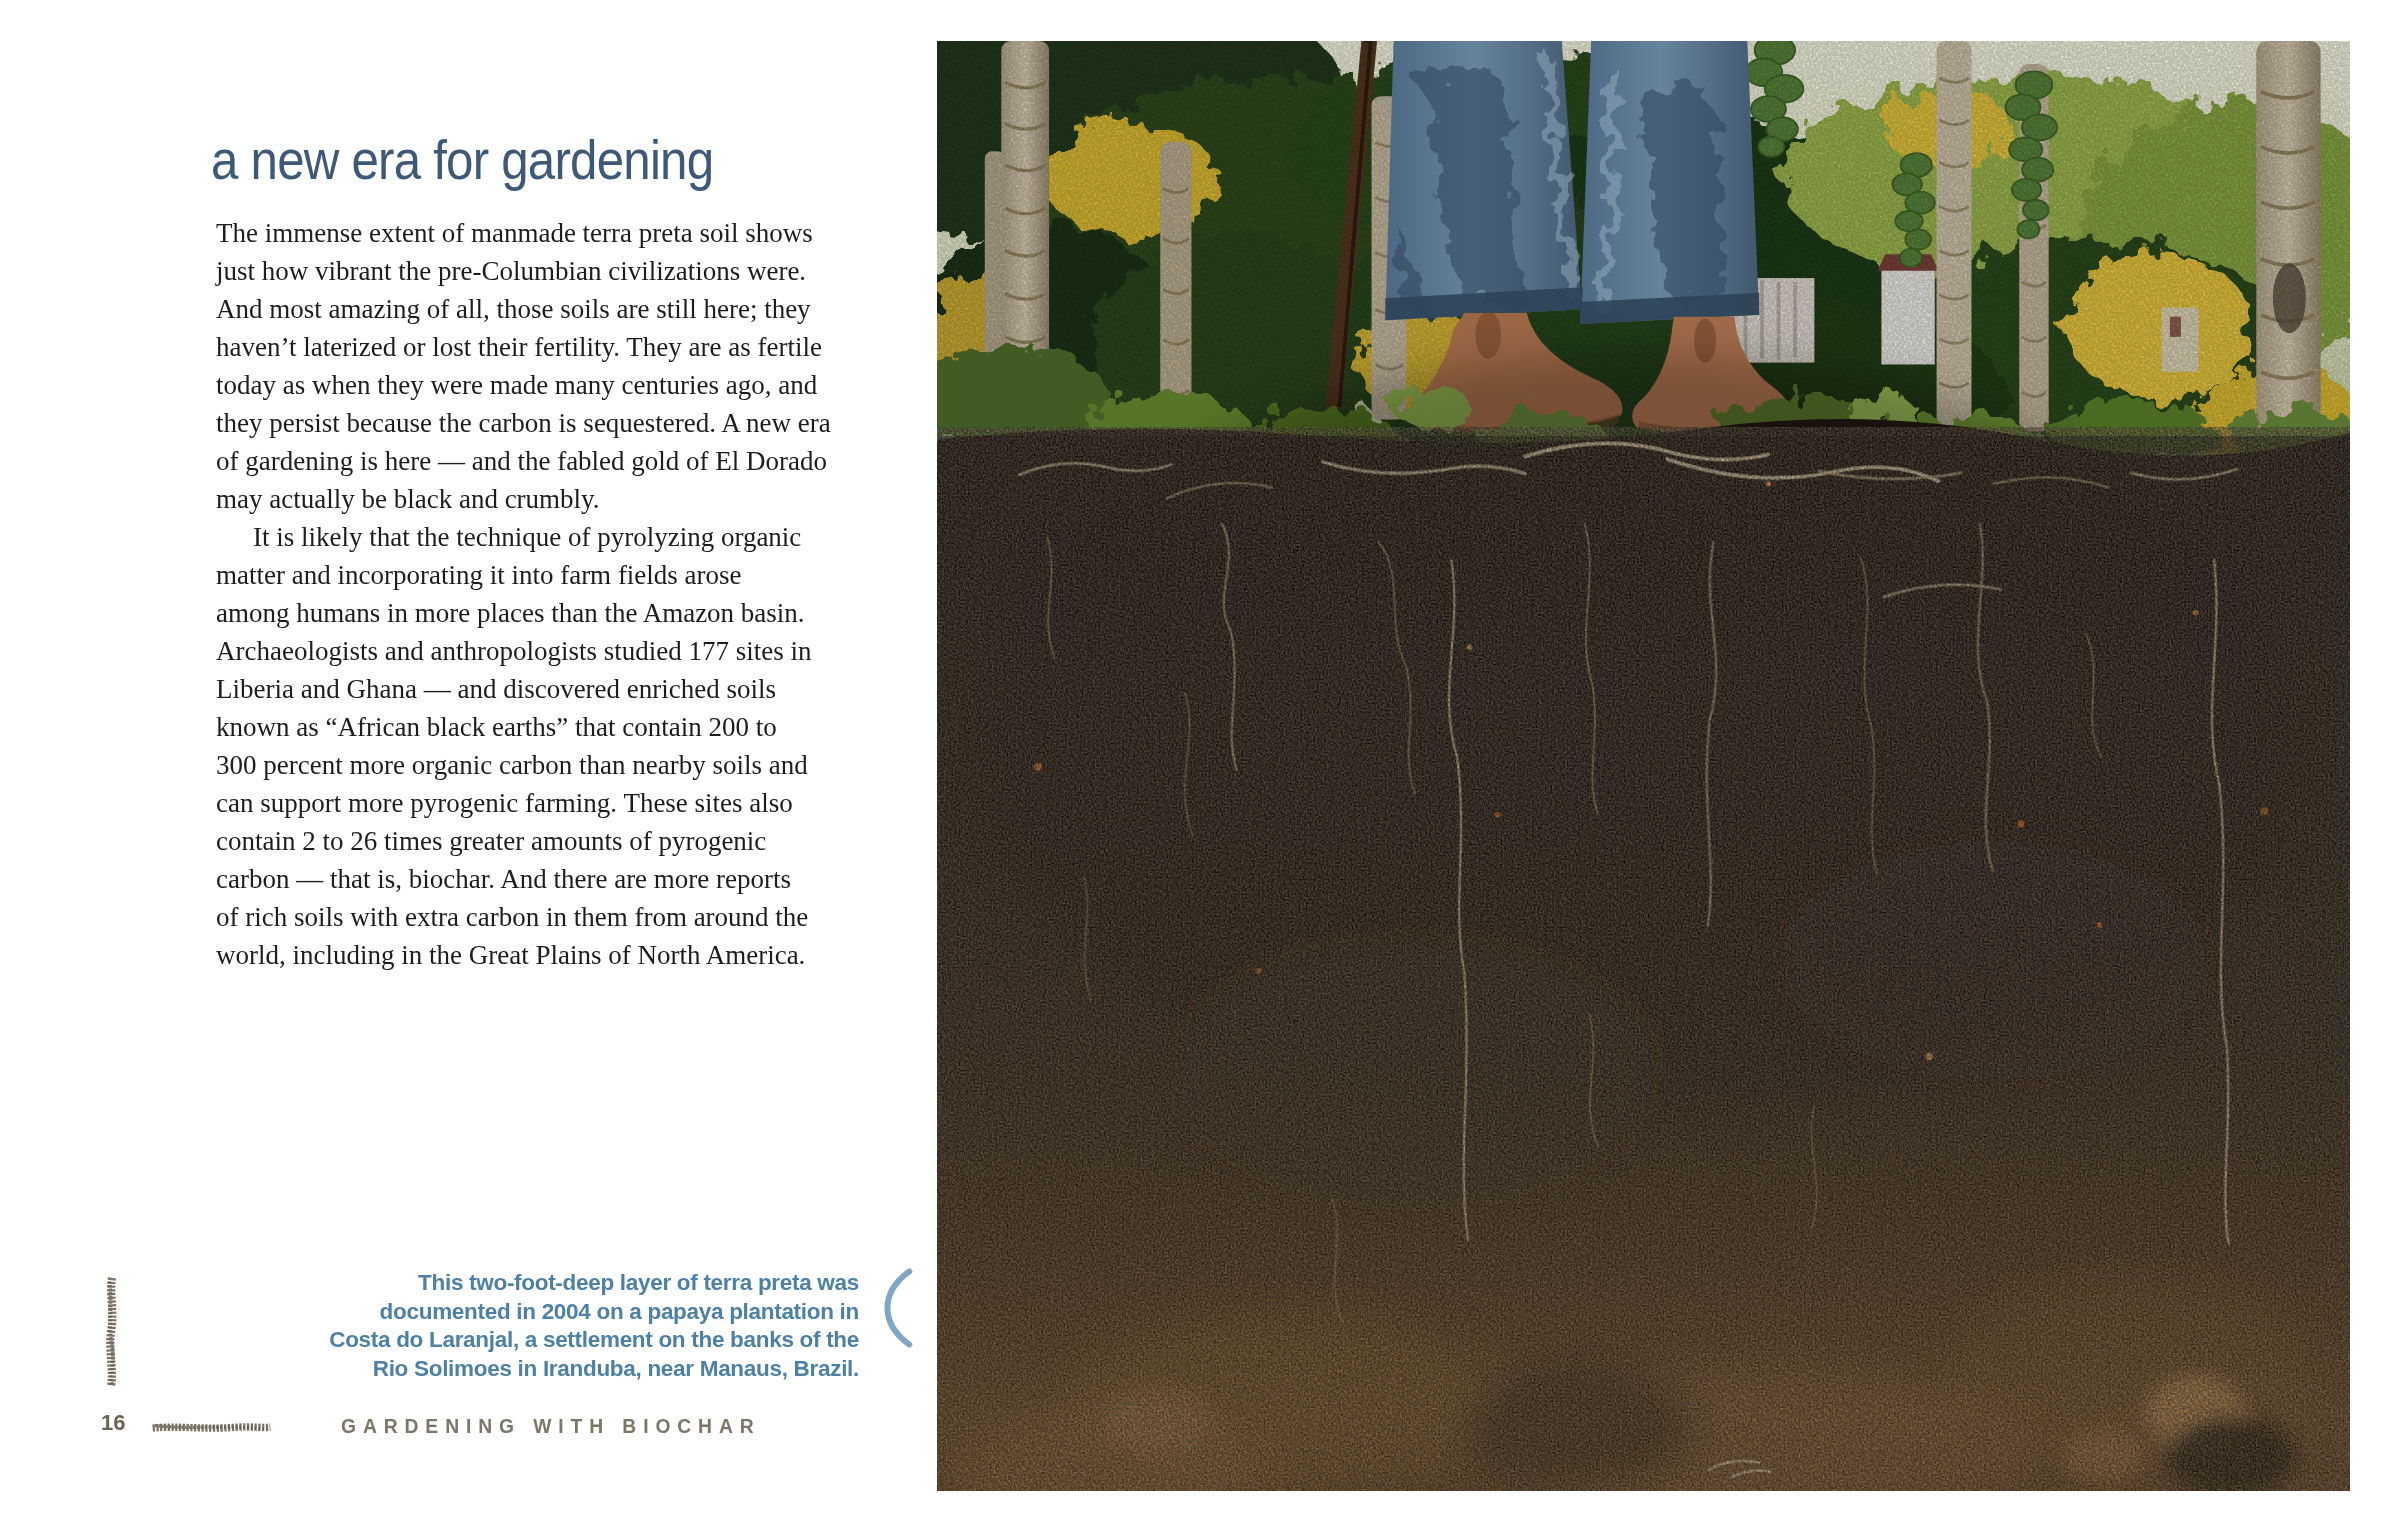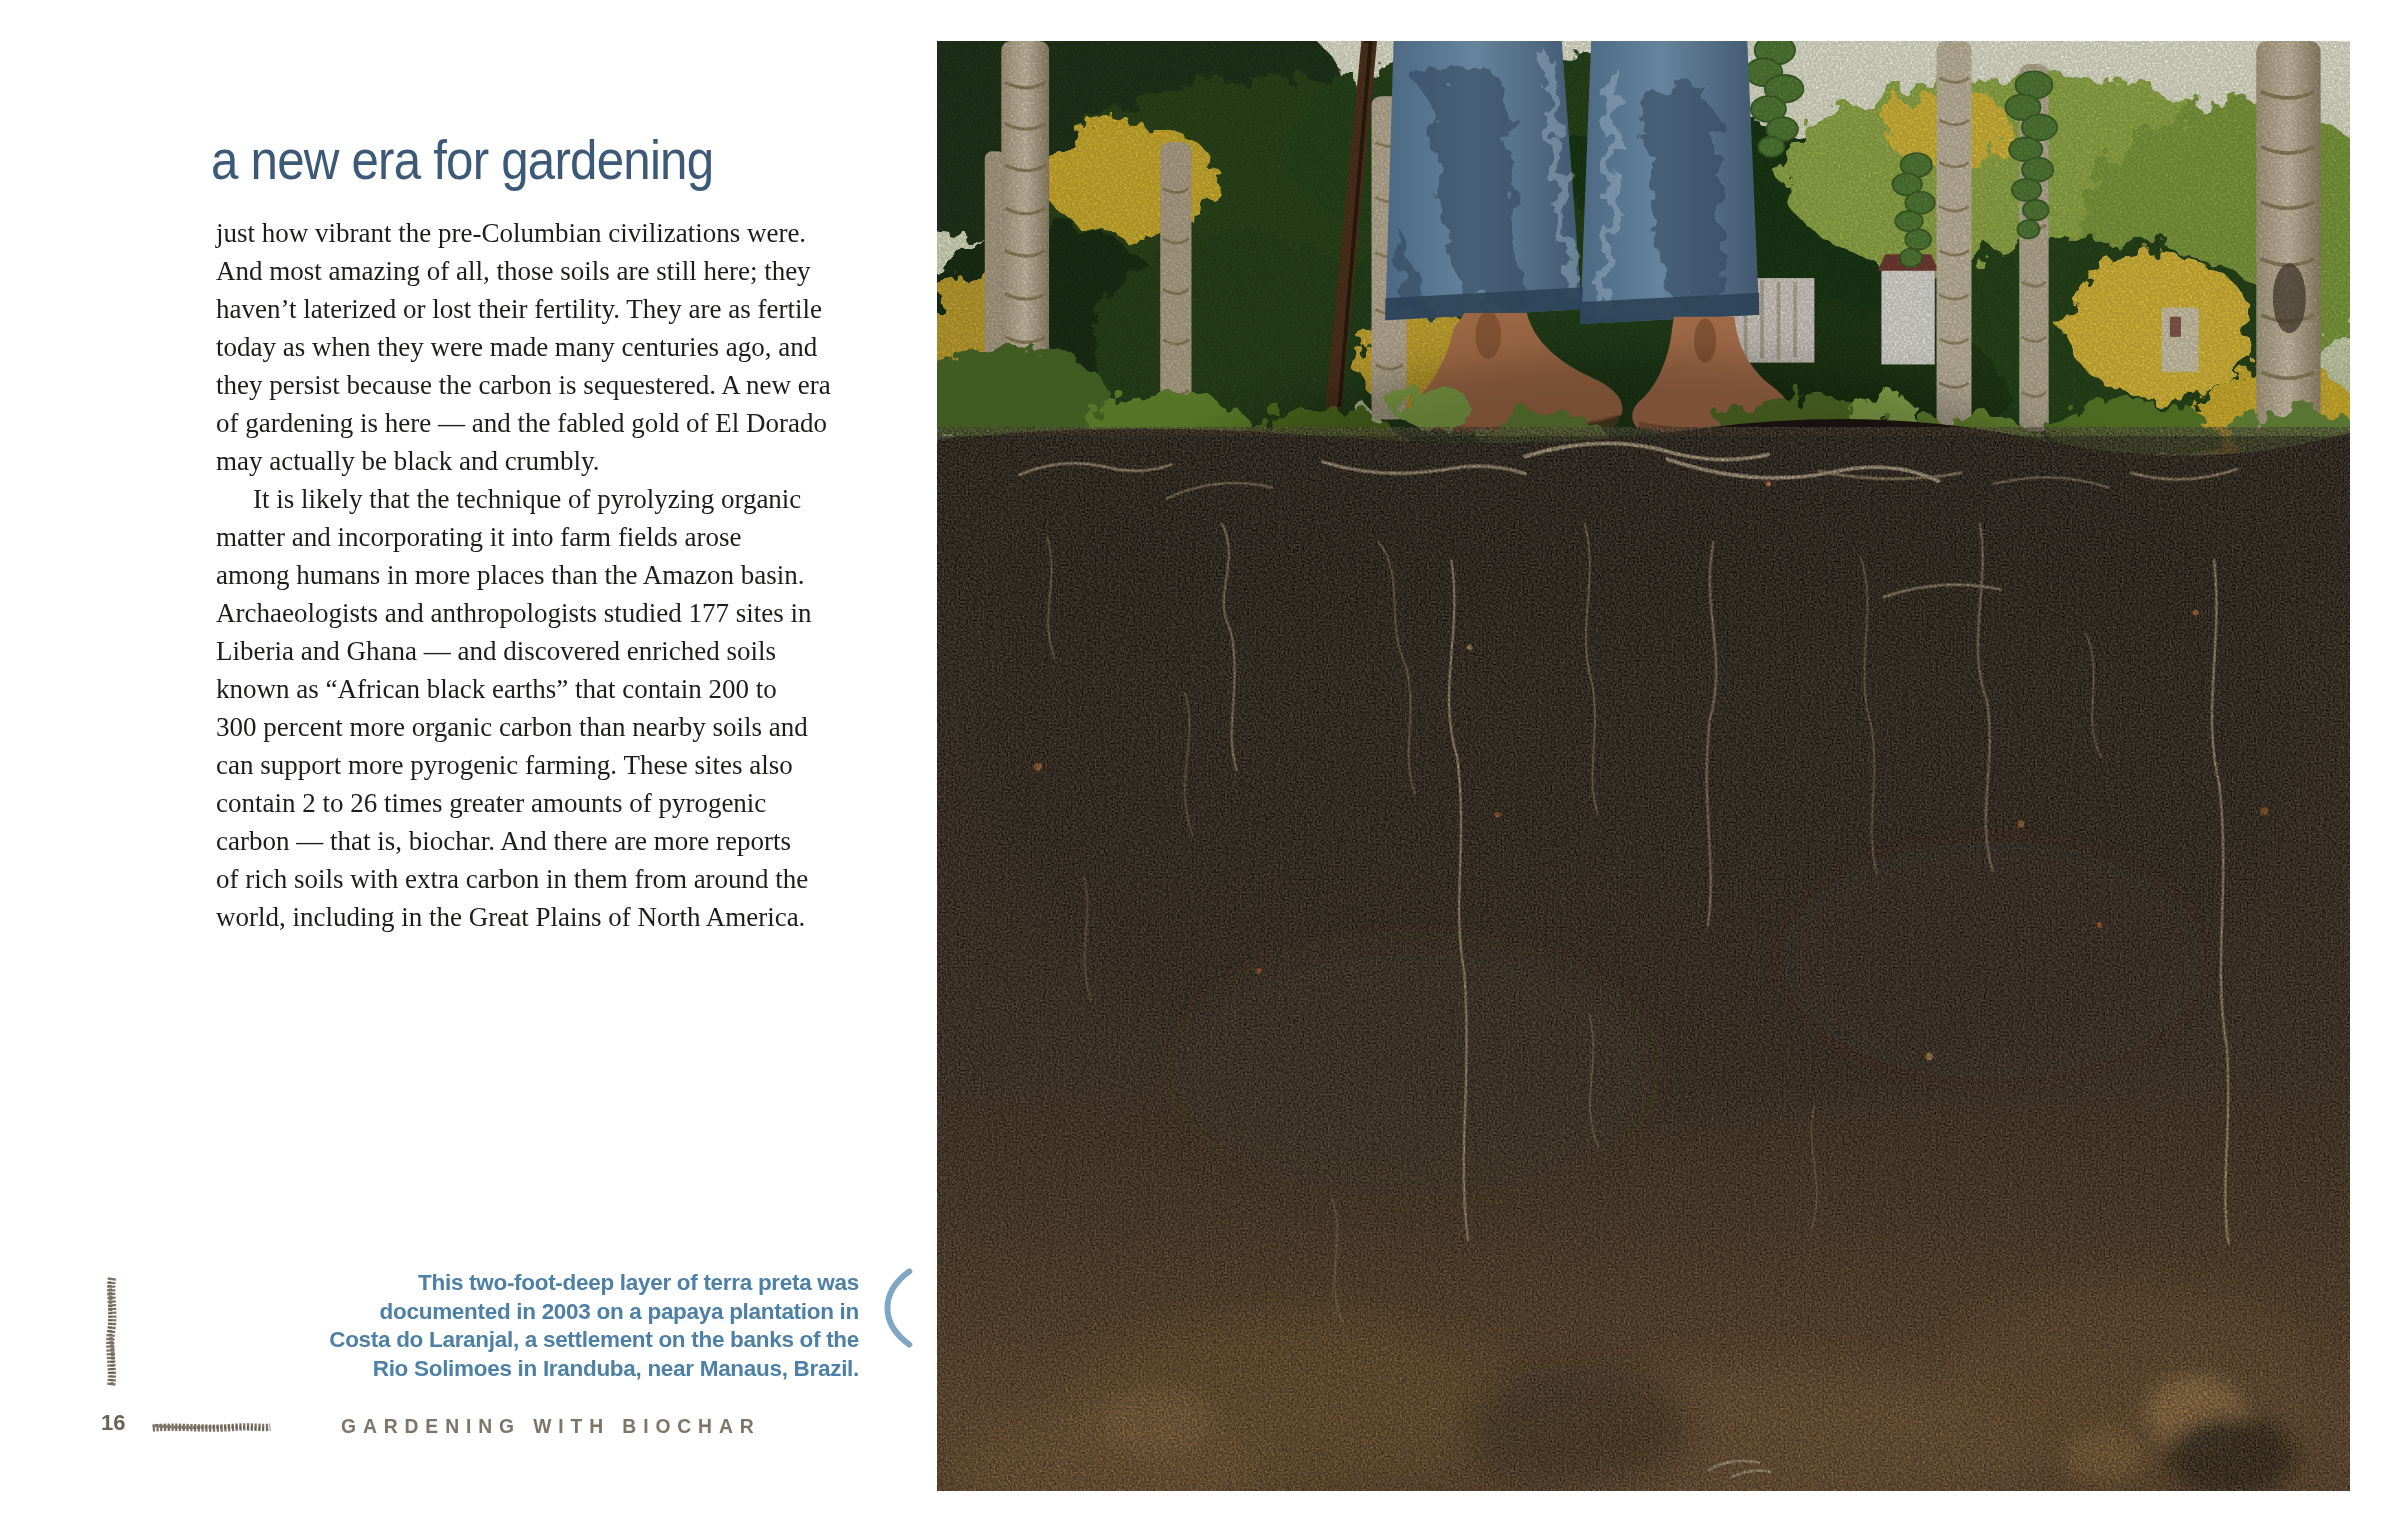--- a/index.html
+++ b/index.html
@@ -40,20 +40,21 @@
 <body>
 
 <div class="spread">
 
   <section class="left-page">
 
     <h1 class="page-title">a new era for gardening</h1>
 
     <div class="body-text">
       <div class="para">
+          <div class="line">The immense extent of manmade terra preta soil shows</div>
           <div class="line">just how vibrant the pre-Columbian civilizations were.</div>
           <div class="line">And most amazing of all, those soils are still here; they</div>
           <div class="line">haven’t laterized or lost their fertility. They are as fertile</div>
           <div class="line">today as when they were made many centuries ago, and</div>
           <div class="line">they persist because the carbon is sequestered. A new era</div>
           <div class="line">of gardening is here — and the fabled gold of El Dorado</div>
           <div class="line">may actually be black and crumbly.</div>
         </div>
       <div class="para indent-first">
           <div class="line">It is likely that the technique of pyrolyzing organic</div>
@@ -66,21 +67,21 @@
           <div class="line">can support more pyrogenic farming. These sites also</div>
           <div class="line">contain 2 to 26 times greater amounts of pyrogenic</div>
           <div class="line">carbon — that is, biochar. And there are more reports</div>
           <div class="line">of rich soils with extra carbon in them from around the</div>
           <div class="line">world, including in the Great Plains of North America.</div>
         </div>
     </div>
 
     <div class="caption">
         <div class="line">This two-foot-deep layer of terra preta was</div>
-        <div class="line">documented in 2003 on a papaya plantation in</div>
+        <div class="line">documented in 2004 on a papaya plantation in</div>
         <div class="line">Costa do Laranjal, a settlement on the banks of the</div>
         <div class="line">Rio Solimoes in Iranduba, near Manaus, Brazil.</div>
       </div>
 
     <svg class="caption-arc" viewBox="0 0 52 94">
       <path d="M45,7 C13,30 13,64 45,87" fill="none" stroke="#7fa6c4" stroke-width="6.5" stroke-linecap="round"></path>
     </svg>
 
     <svg class="v-scribble" viewBox="0 0 24 126">
       <path d="M12,4 C9,24 15,40 11,62 C8,84 14,102 11,122" fill="none" stroke="#6e6456" stroke-width="9" stroke-dasharray="2.5,1.6" opacity="0.9"></path>

